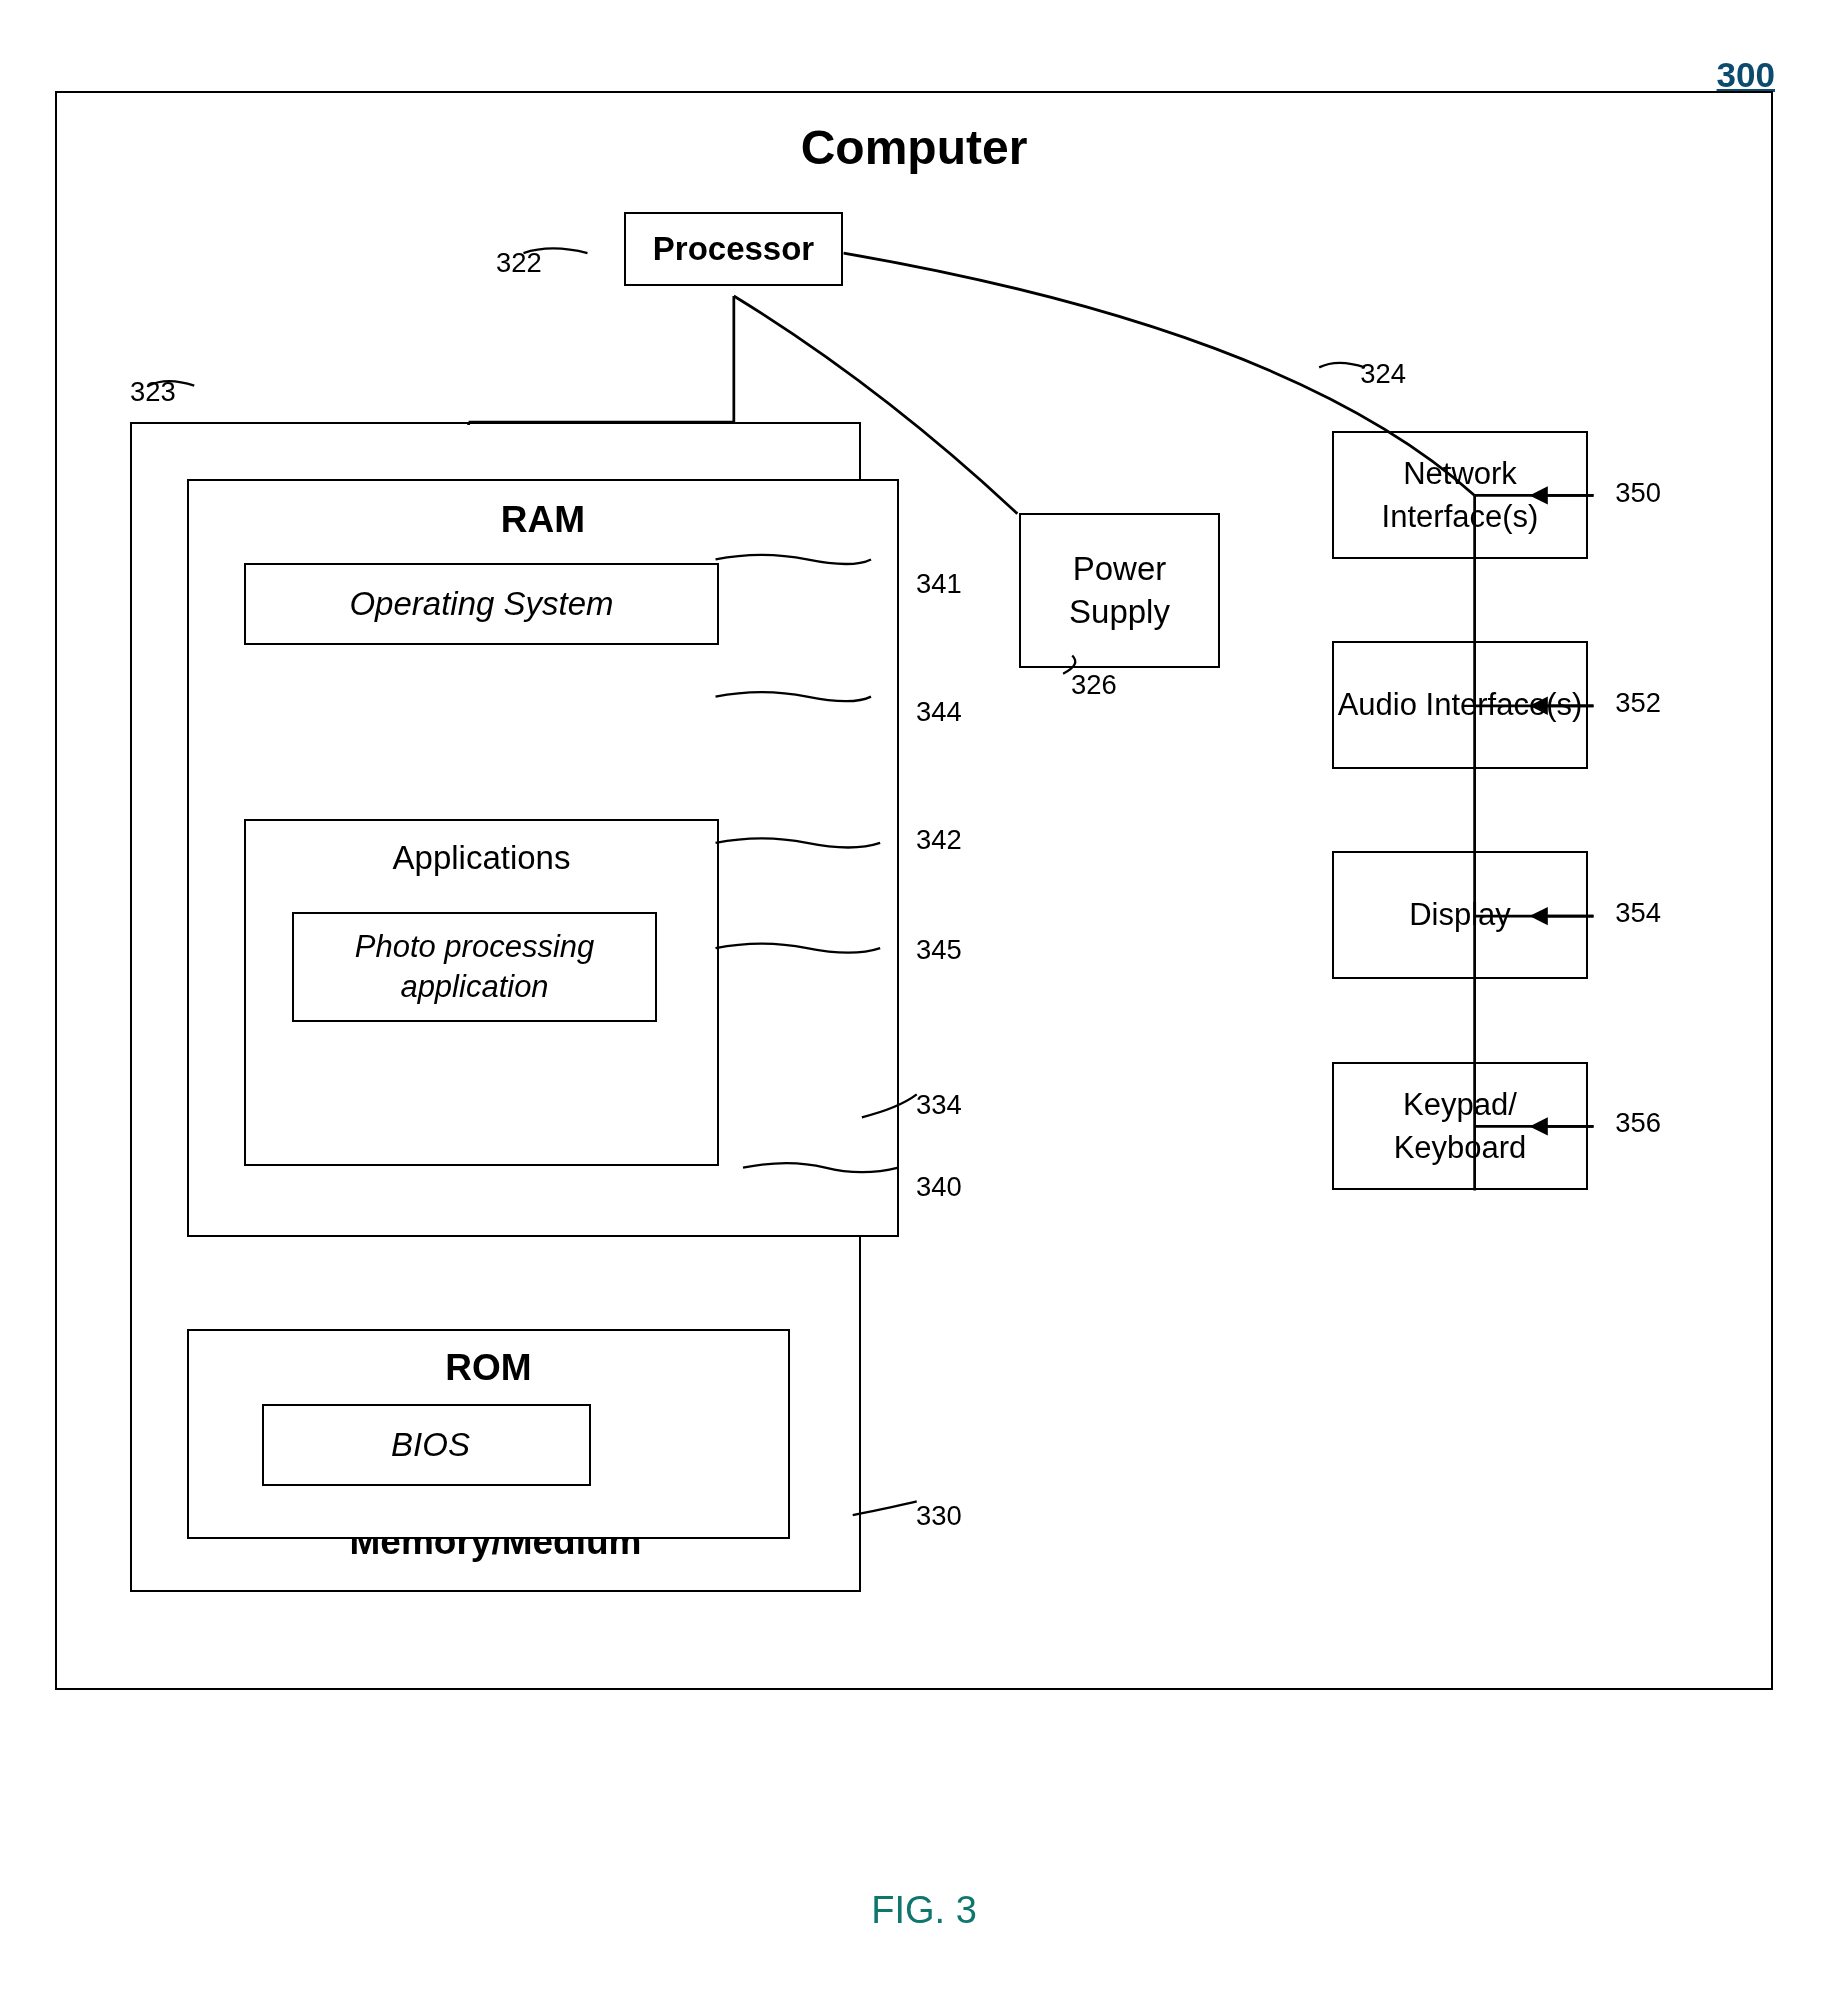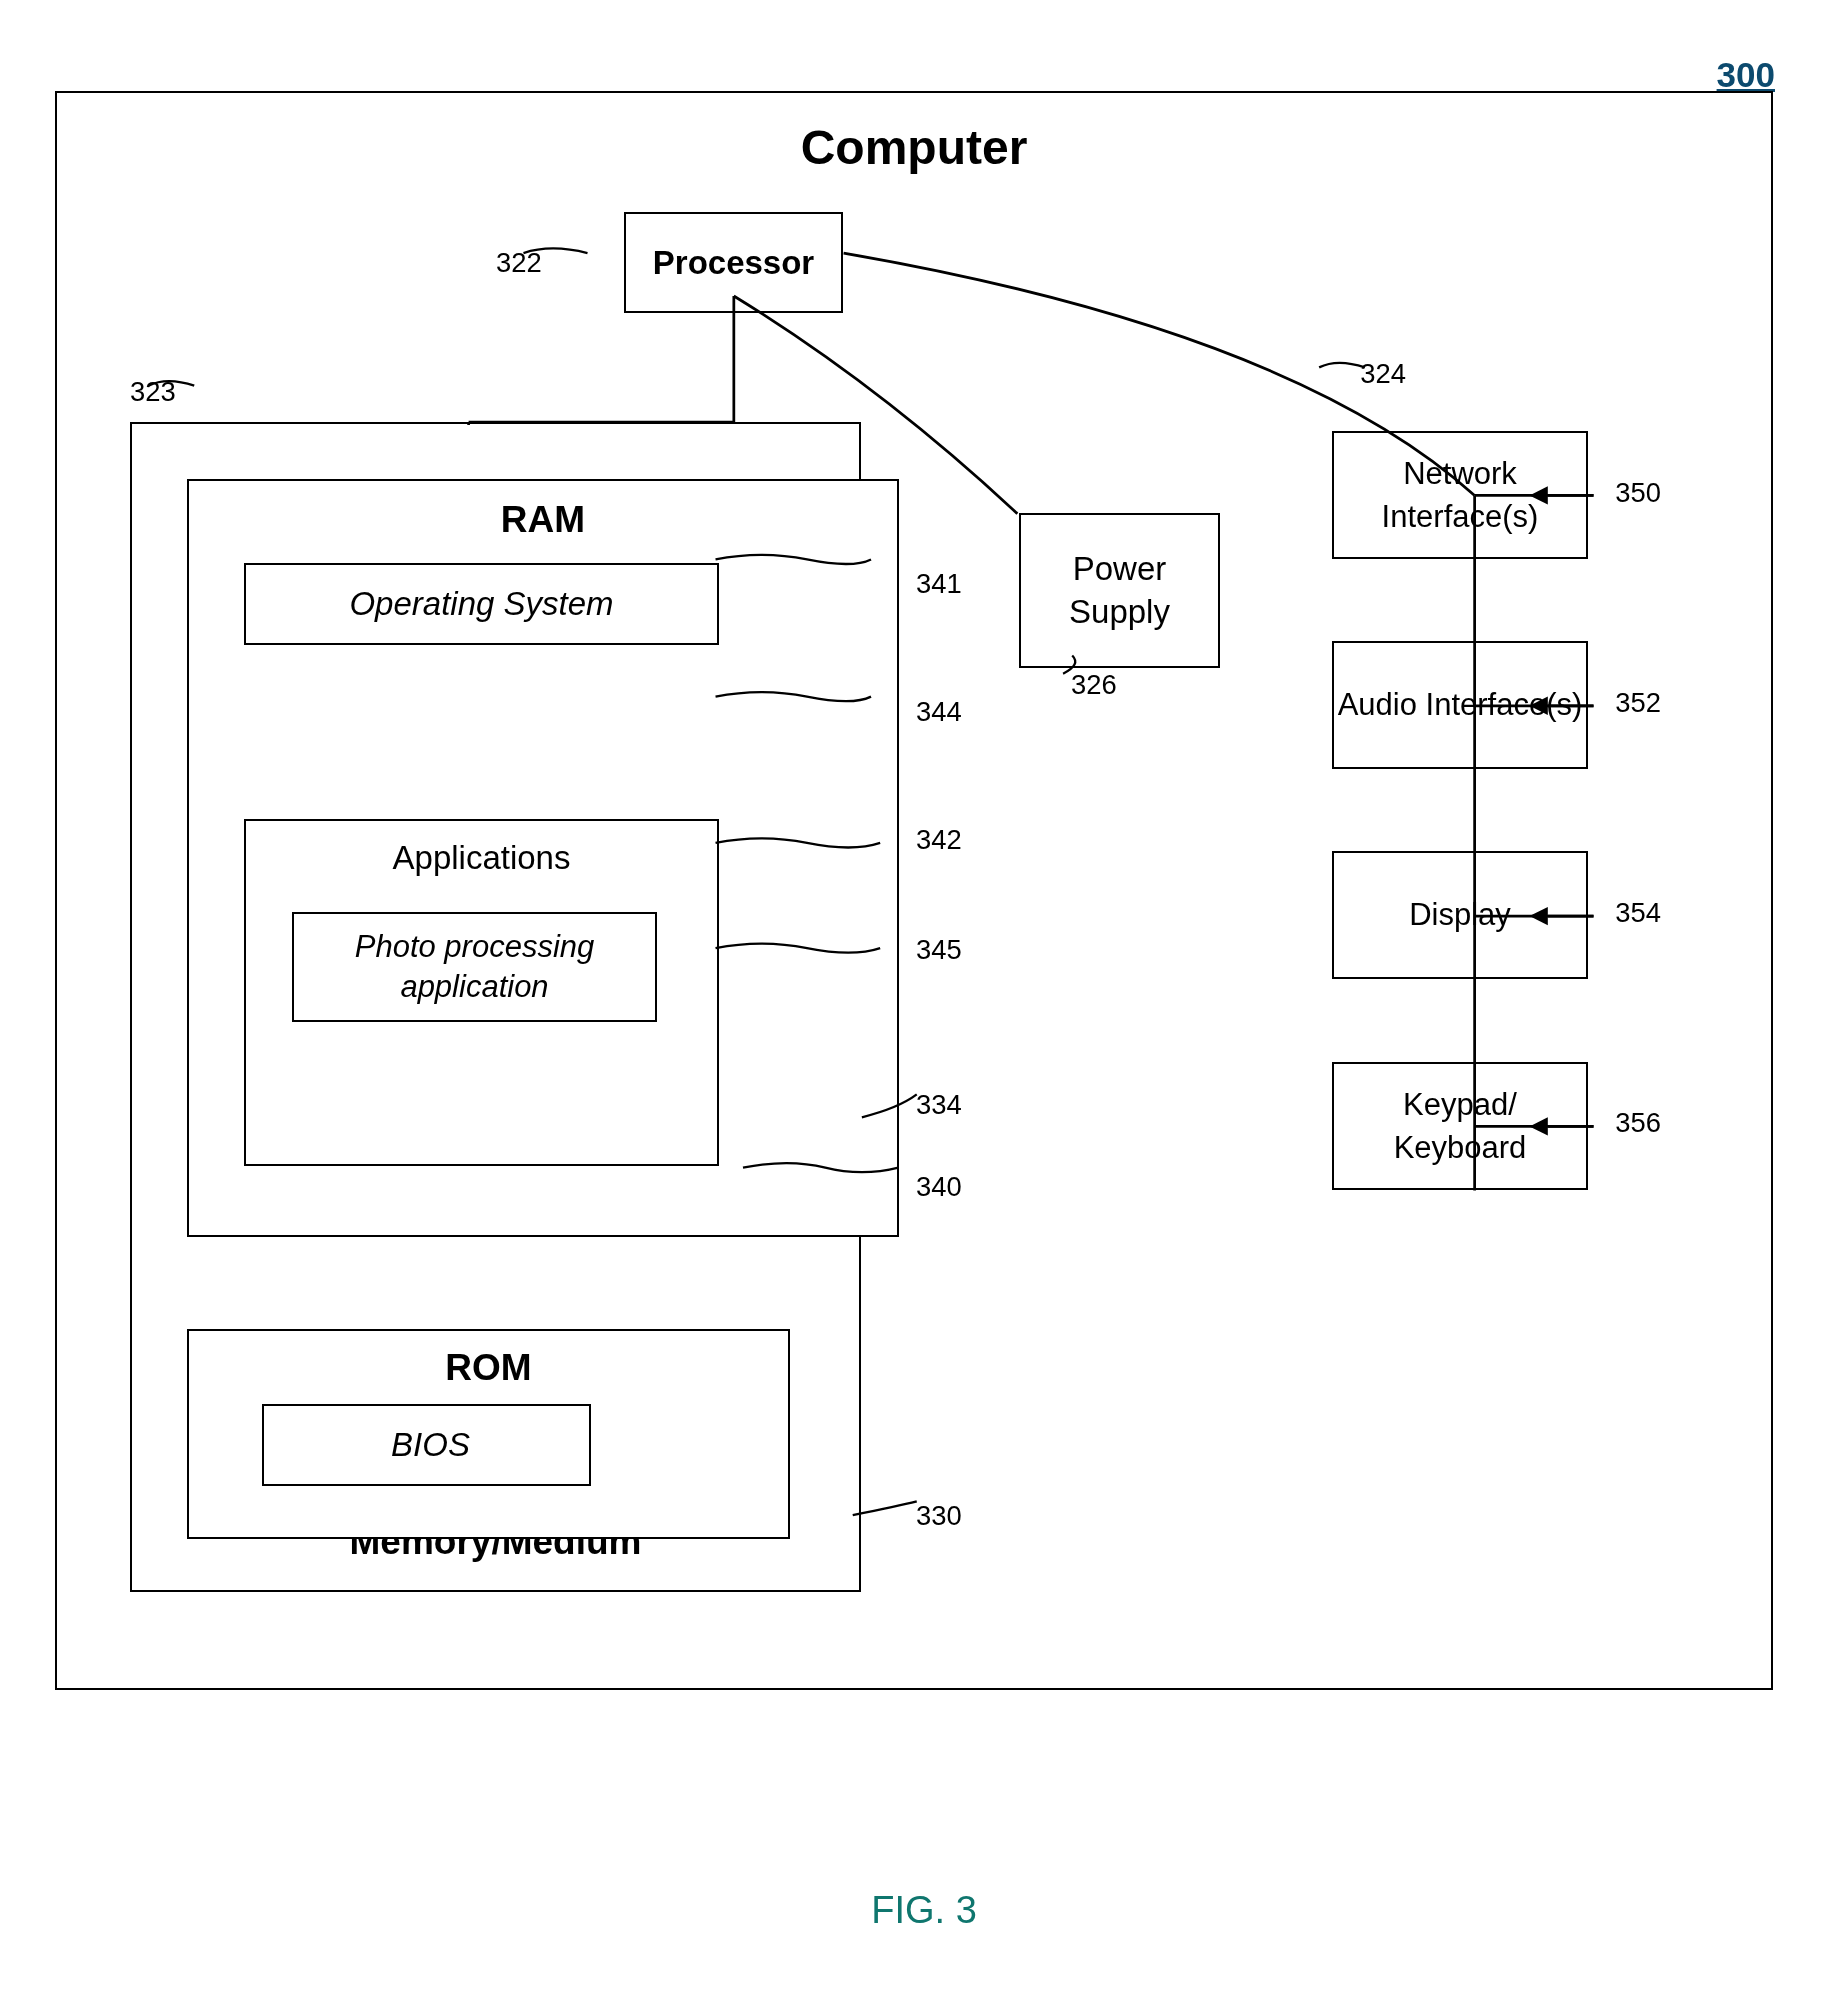--- a/index.html
+++ b/index.html
@@ -53,21 +53,21 @@
       font-weight: bold;
       white-space: nowrap;
     }
 
     
     .processor-box {
       position: absolute;
       top: 119px;
       left: 567px;
       width: 219px;
-      height: 101px;
+      height: 74px;
       border: 2.7px solid #000;
       display: flex;
       align-items: center;
       justify-content: center;
       background: #fff;
       font-size: 33px;
       font-weight: bold;
     }
 
     

